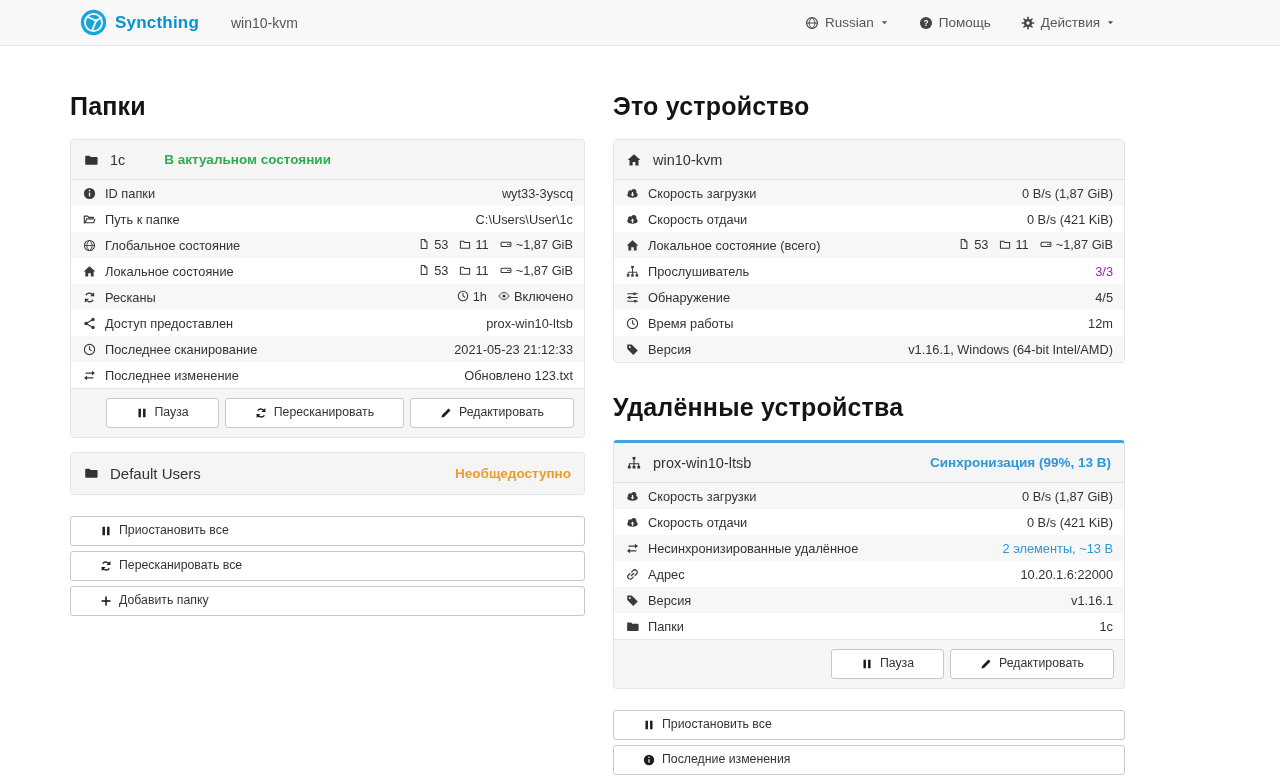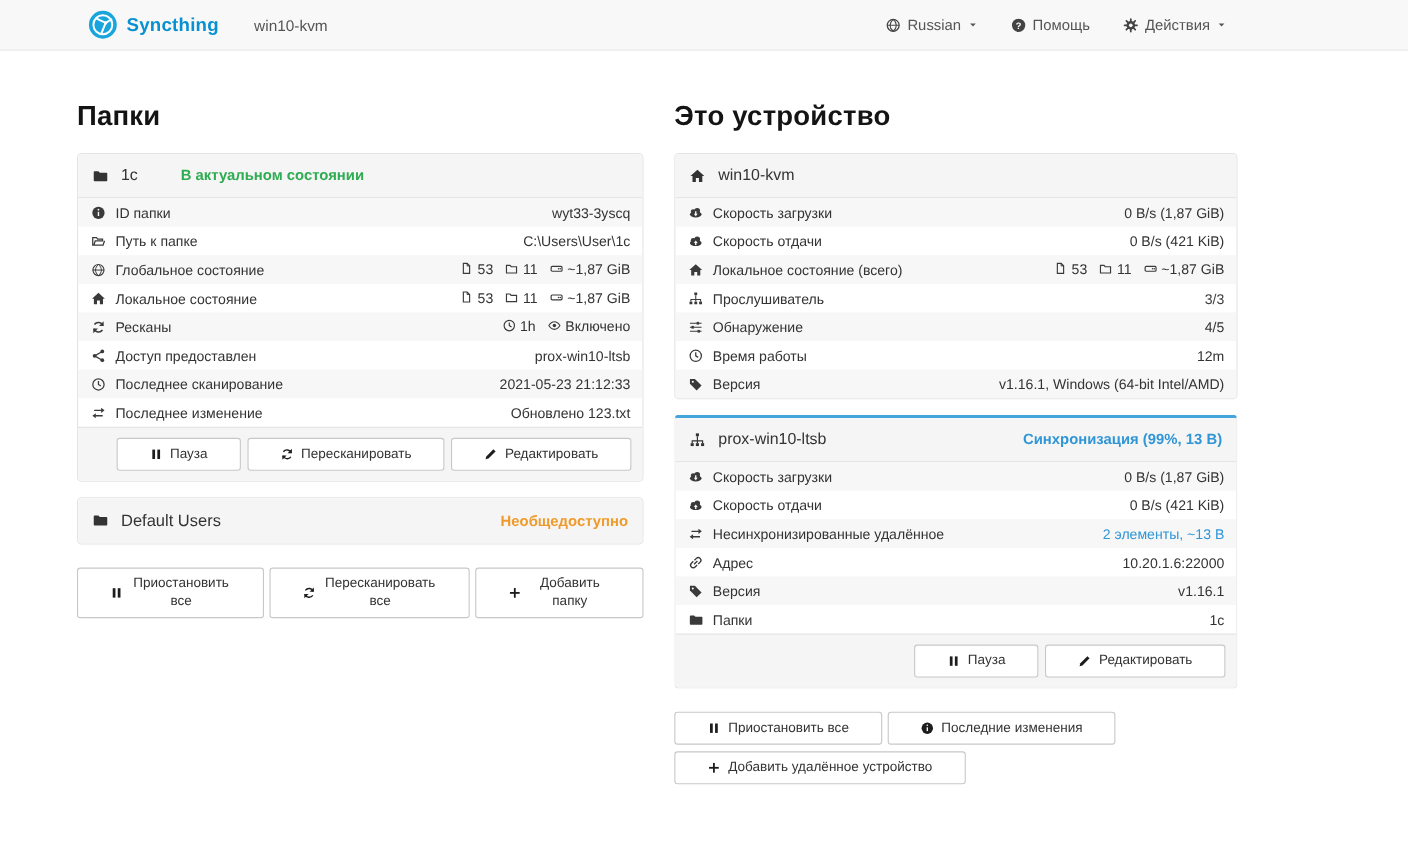--- a/index.html
+++ b/index.html
@@ -44,38 +44,38 @@
   .orange { color:#ef9b2c; }
   .blue   { color:#3096d6; }
   .h-status .light { font-weight:bold; }
   .rows { border-top:1px solid #e4e4e4; }
   .drow { display:flex; align-items:center; height:26px; padding:0 11px; font-size:12.8px; }
   .drow:nth-child(odd) { background:#f7f7f7; }
   .ric { width:15px; color:#3a3a3a; margin-right:8px; flex:none; display:flex; justify-content:center; }
   .rlabel { color:#333; }
   .rvalue { margin-left:auto; text-align:right; color:#333; white-space:nowrap; }
   .rvalue.blue { color:#3096d6; cursor:pointer; }
-  .rvalue.green { color:#404040; }
+  .rvalue.green { color:#a21caf; }
   .vparts { display:inline-flex; gap:11px; align-items:center; }
   .part { display:inline-flex; gap:4px; align-items:center; }
   .part .pic { color:#3a3a3a; }
   .panel-footer {
     background:#f5f5f5; border-top:1px solid #e4e4e4;
     padding:9px 10px; display:flex; justify-content:flex-end; gap:6px;
   }
   
   .btn {
     display:inline-flex; align-items:center; gap:7px;
     background:#fff; border:1px solid #c8c8c8; border-radius:3px;
     padding:6px 29px; font-size:12.3px; color:#333; cursor:pointer;
     font-family:"Liberation Sans", sans-serif; line-height:1.3;
   }
   .btn .bic { color:#1d1d1d; }
   .btn-row { display:flex; gap:5px; margin-top:6px; }
-  .btn-row.first { margin-top:21px; }
+  .btn-row.first { margin-top:21px;flex-direction:column; }
   .btn-row.right { justify-content:flex-end; }
 </style>
 </head>
 <body>
 
 <nav class="navbar">
   <div class="brand">
     <span>
         <svg viewBox="0 0 32 32" width="27" height="27" fill="currentColor">
           <circle cx="16" cy="16" r="15" fill="#18a5dd"></circle>
@@ -503,20 +503,21 @@
                 <path d="M1.5 1.8h5.5l7.5 7.5-5.5 5.5-7.5-7.5z"></path>
                 <circle cx="4.7" cy="4.9" r="1.15" fill="#fff"></circle>
               </svg>
             </span>
             <span class="rlabel">Версия</span>
             <span class="rvalue">v1.16.1, Windows (64-bit Intel/AMD)</span>
           </div>
         </div>
     </div>
 
+    <h1 class="sec mt">Удалённые устройства</h1>
 
     <div class="panel blue-top">
       <div class="panel-heading">
         <span class="h-icn">
             <svg viewBox="0 0 16 16" width="14" height="14" fill="currentColor">
               <rect x="6.4" y="1.1" width="3.2" height="3"></rect>
               <rect x="1" y="11.3" width="3.2" height="3"></rect>
               <rect x="6.4" y="11.3" width="3.2" height="3"></rect>
               <rect x="11.8" y="11.3" width="3.2" height="3"></rect>
               <path d="M8 4.1v3.2M2.6 11.3V8.9h10.8v2.4M8 7.3v4" fill="none" stroke="currentColor" stroke-width="1.2"></path>

